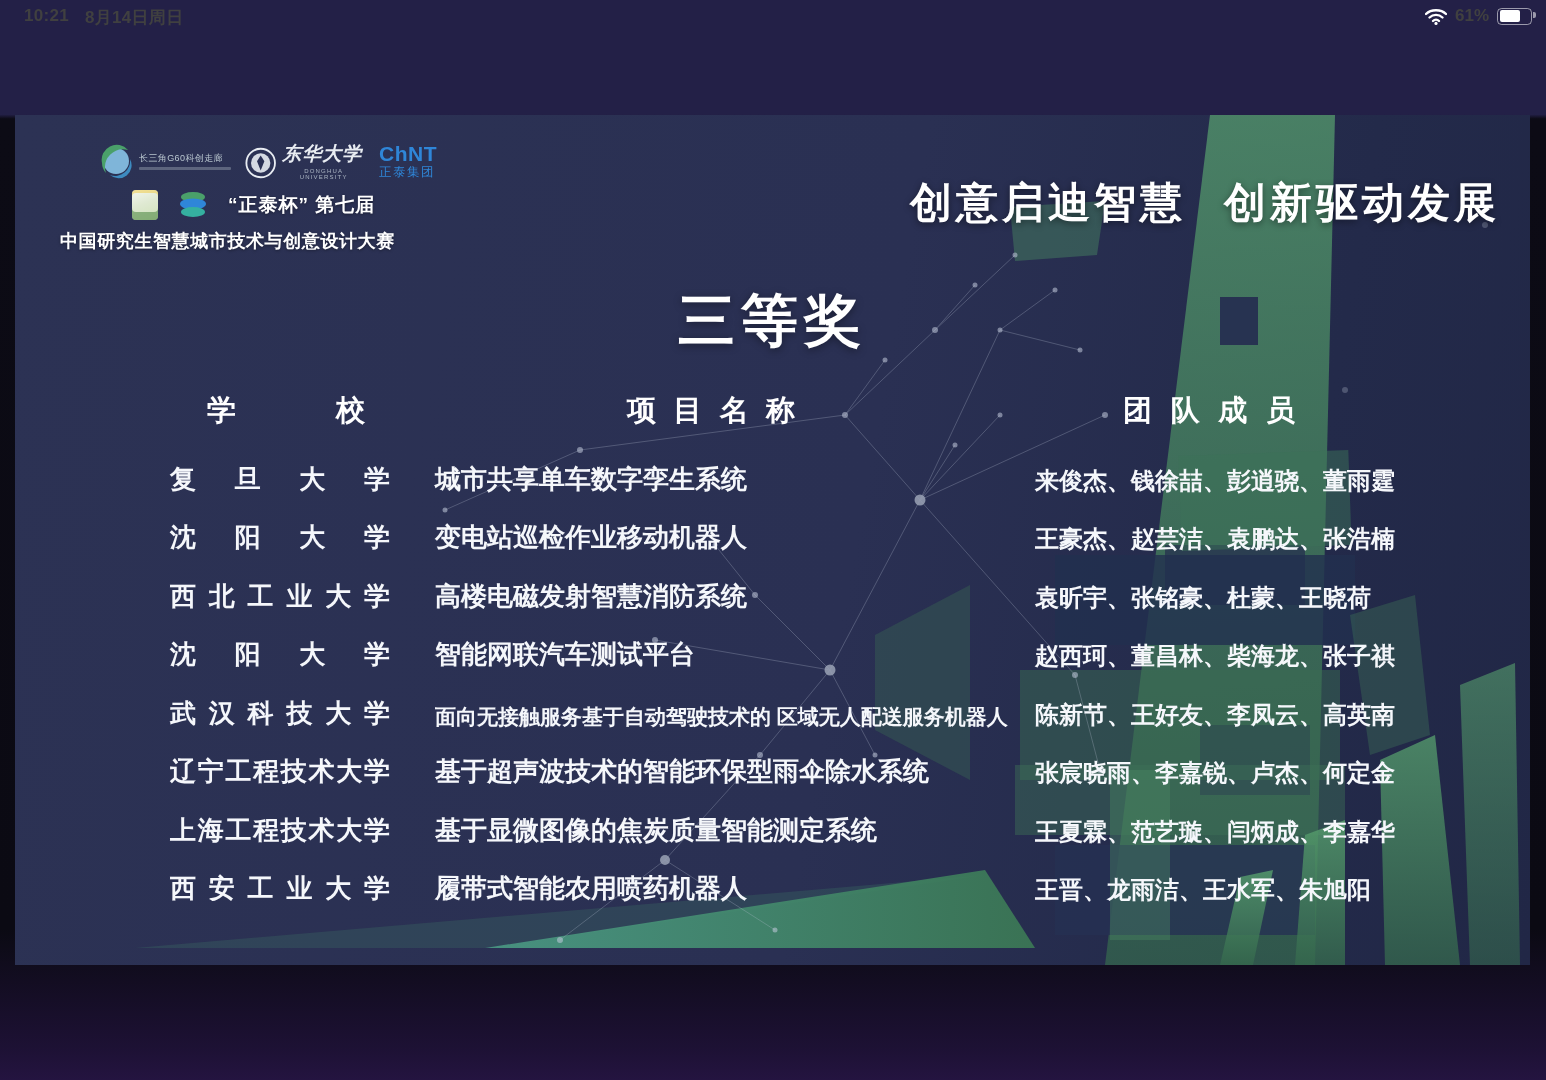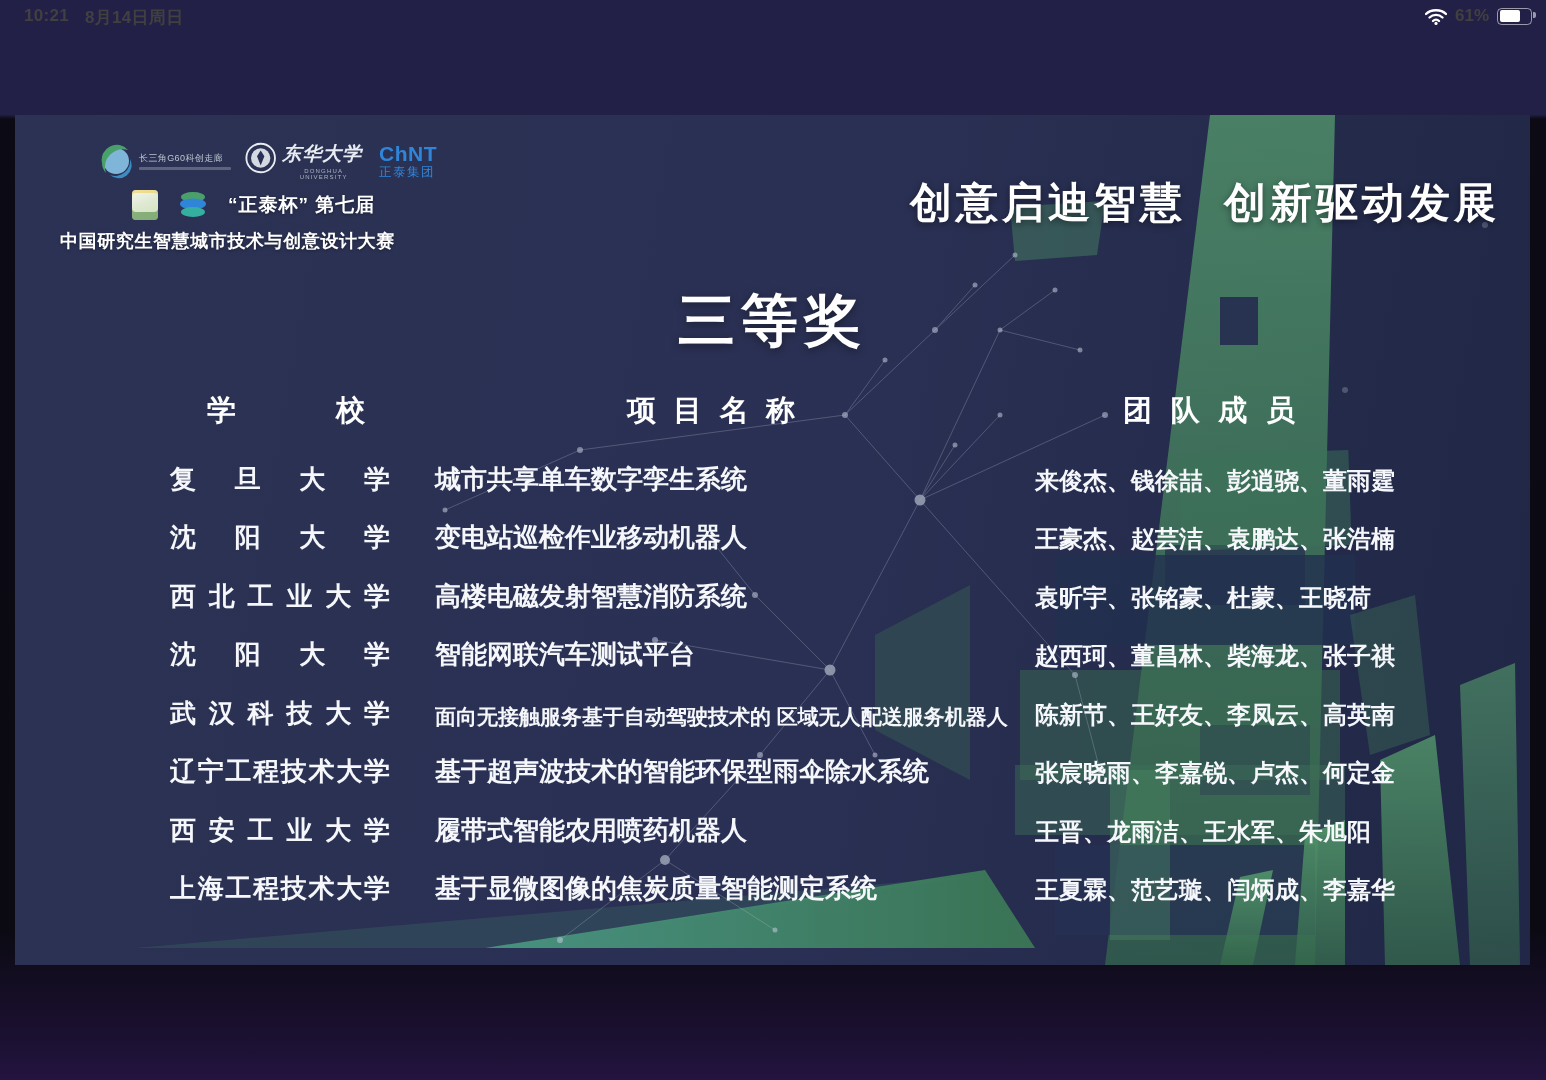--- a/index.html
+++ b/index.html
@@ -22,21 +22,21 @@
     background:linear-gradient(100deg,#2c3254 0%,#2a3053 55%,#232a4a 82%,#212746 100%);
     color:#f2f4f8;
   }
   .deco{position:absolute;left:0;top:0;width:1515px;height:850px;pointer-events:none;}
   
   .logos{position:absolute;left:45px;top:26px;width:370px;}
   .logo-row1{display:flex;align-items:center;gap:14px;margin-left:38px;}
   .g60{display:flex;align-items:center;gap:5px;}
   .g60 .txt{font-size:9px;color:#b9c6cf;letter-spacing:.4px;white-space:nowrap;}
   .g60 .sub{height:3px;width:92px;background:rgba(185,198,207,.35);margin-top:2px;border-radius:1px;}
-  .dh{display:flex;align-items:flex-start;gap:6px;}
+  .dh{display:flex;align-items:flex-end;gap:6px;}
   .dh .cn{font-size:19px;font-weight:700;color:#e8ecf2;font-style:italic;white-space:nowrap;letter-spacing:1px;}
   .dh .en{font-size:6px;color:#aab4c2;letter-spacing:1.2px;text-align:center;margin-top:1px;}
   .chint{line-height:1;text-align:left;}
   .chint .en{font-size:21px;font-weight:800;color:#2f86d8;letter-spacing:.5px;}
   .chint .cn{font-size:12.5px;font-weight:400;color:#2f86d8;letter-spacing:1.5px;margin-top:2px;}
   .logo-row2{display:flex;align-items:center;gap:18px;margin-top:10px;margin-left:72px;}
   .badge{width:26px;height:30px;border-radius:4px;background:linear-gradient(160deg,#f4f7ef 0%,#dfe9d2 45%,#cfe2b8 100%);box-shadow:inset 0 -8px 0 rgba(70,130,60,.55), inset 0 3px 0 rgba(240,200,60,.5);}
   .cupline{font-size:19px;font-weight:800;color:#fff;letter-spacing:1px;white-space:nowrap;text-shadow:0 1px 3px rgba(0,0,0,.4);}
   .compname{margin-top:9px;font-size:18px;font-weight:800;color:#fff;letter-spacing:.6px;white-space:nowrap;text-shadow:0 1px 3px rgba(0,0,0,.4);}
   
@@ -235,24 +235,24 @@
       <div class="td-school">武汉科技大学</div>
       <div class="td-project">面向无接触服务基于自动驾驶技术的 区域无人配送服务机器人</div>
       <div class="td-members">陈新节、王好友、李凤云、高英南</div>
     </div>
     <div class="trow">
       <div class="td-school">辽宁工程技术大学</div>
       <div class="td-project">基于超声波技术的智能环保型雨伞除水系统</div>
       <div class="td-members">张宸晓雨、李嘉锐、卢杰、何定金</div>
     </div>
     <div class="trow">
+      <div class="td-school">上海工程技术大学</div>
+      <div class="td-project">基于显微图像的焦炭质量智能测定系统</div>
+      <div class="td-members">王夏霖、范艺璇、闫炳成、李嘉华</div>
+    </div>
+    <div class="trow">
       <div class="td-school">西安工业大学</div>
       <div class="td-project">履带式智能农用喷药机器人</div>
       <div class="td-members">王晋、龙雨洁、王水军、朱旭阳</div>
     </div>
-    <div class="trow">
-      <div class="td-school">上海工程技术大学</div>
-      <div class="td-project">基于显微图像的焦炭质量智能测定系统</div>
-      <div class="td-members">王夏霖、范艺璇、闫炳成、李嘉华</div>
-    </div>
   </div>
 
 </div>
 
 </body></html>

